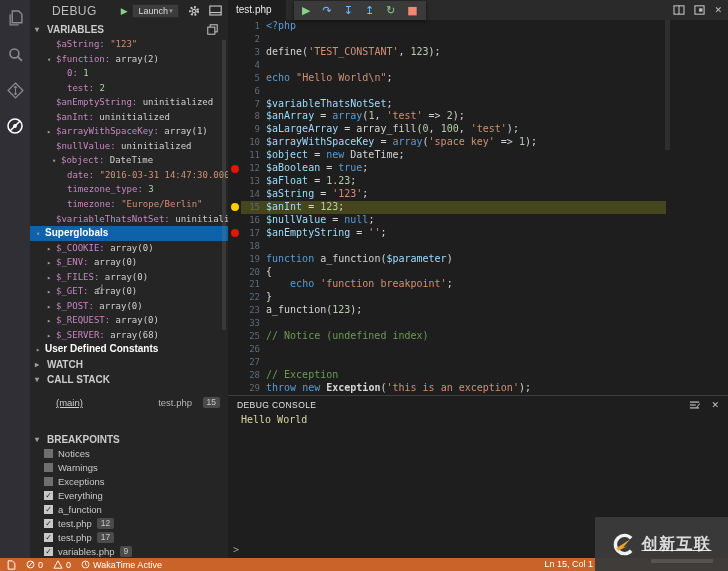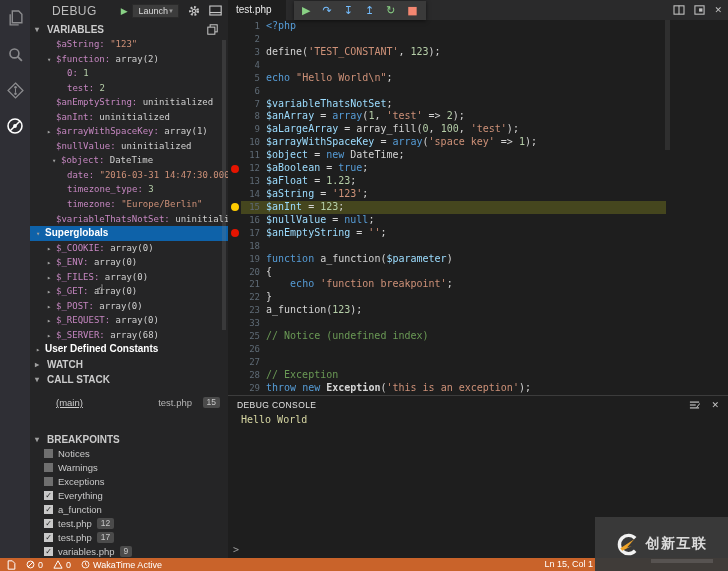--- a/index.html
+++ b/index.html
@@ -98,21 +98,21 @@
 
   
   .statusbar { position:absolute; left:0; top:558px; right:0; height:13px; background:#c9632a; color:#fff;
                display:flex; align-items:center; font-size:9px; padding:0 7px; gap:10px; }
   .sb-item { display:flex; align-items:center; gap:3px; cursor:pointer; }
   .sb-pos { position:absolute; right:135px; top:0; height:13px; line-height:13px; cursor:pointer; }
 
   
   .watermark { position:absolute; left:595px; top:517px; width:133px; height:54px; background:rgba(58,58,58,.96);
                display:flex; align-items:center; justify-content:center; gap:7px; z-index:10; }
-  .wm-text { font-size:14px; font-weight:bold; color:rgba(255,255,255,.82); letter-spacing:1.5px; }
+  .wm-text { font-size:16px; font-weight:bold; color:rgba(255,255,255,.82); letter-spacing:1.5px;text-decoration:underline; }
   .wm-sub { position:absolute; bottom:8px; left:56px; width:62px; height:4px; background:rgba(255,255,255,.12); }
 
   .cursor { position:absolute; left:96px; top:282px; font-size:13px; color:#fff; z-index:20;
             font-family:"DejaVu Sans", sans-serif; text-shadow:0 0 2px #000, 1px 1px 1px #000; }
 </style>
 </head>
 <body>
 
 <div class="root">
 

